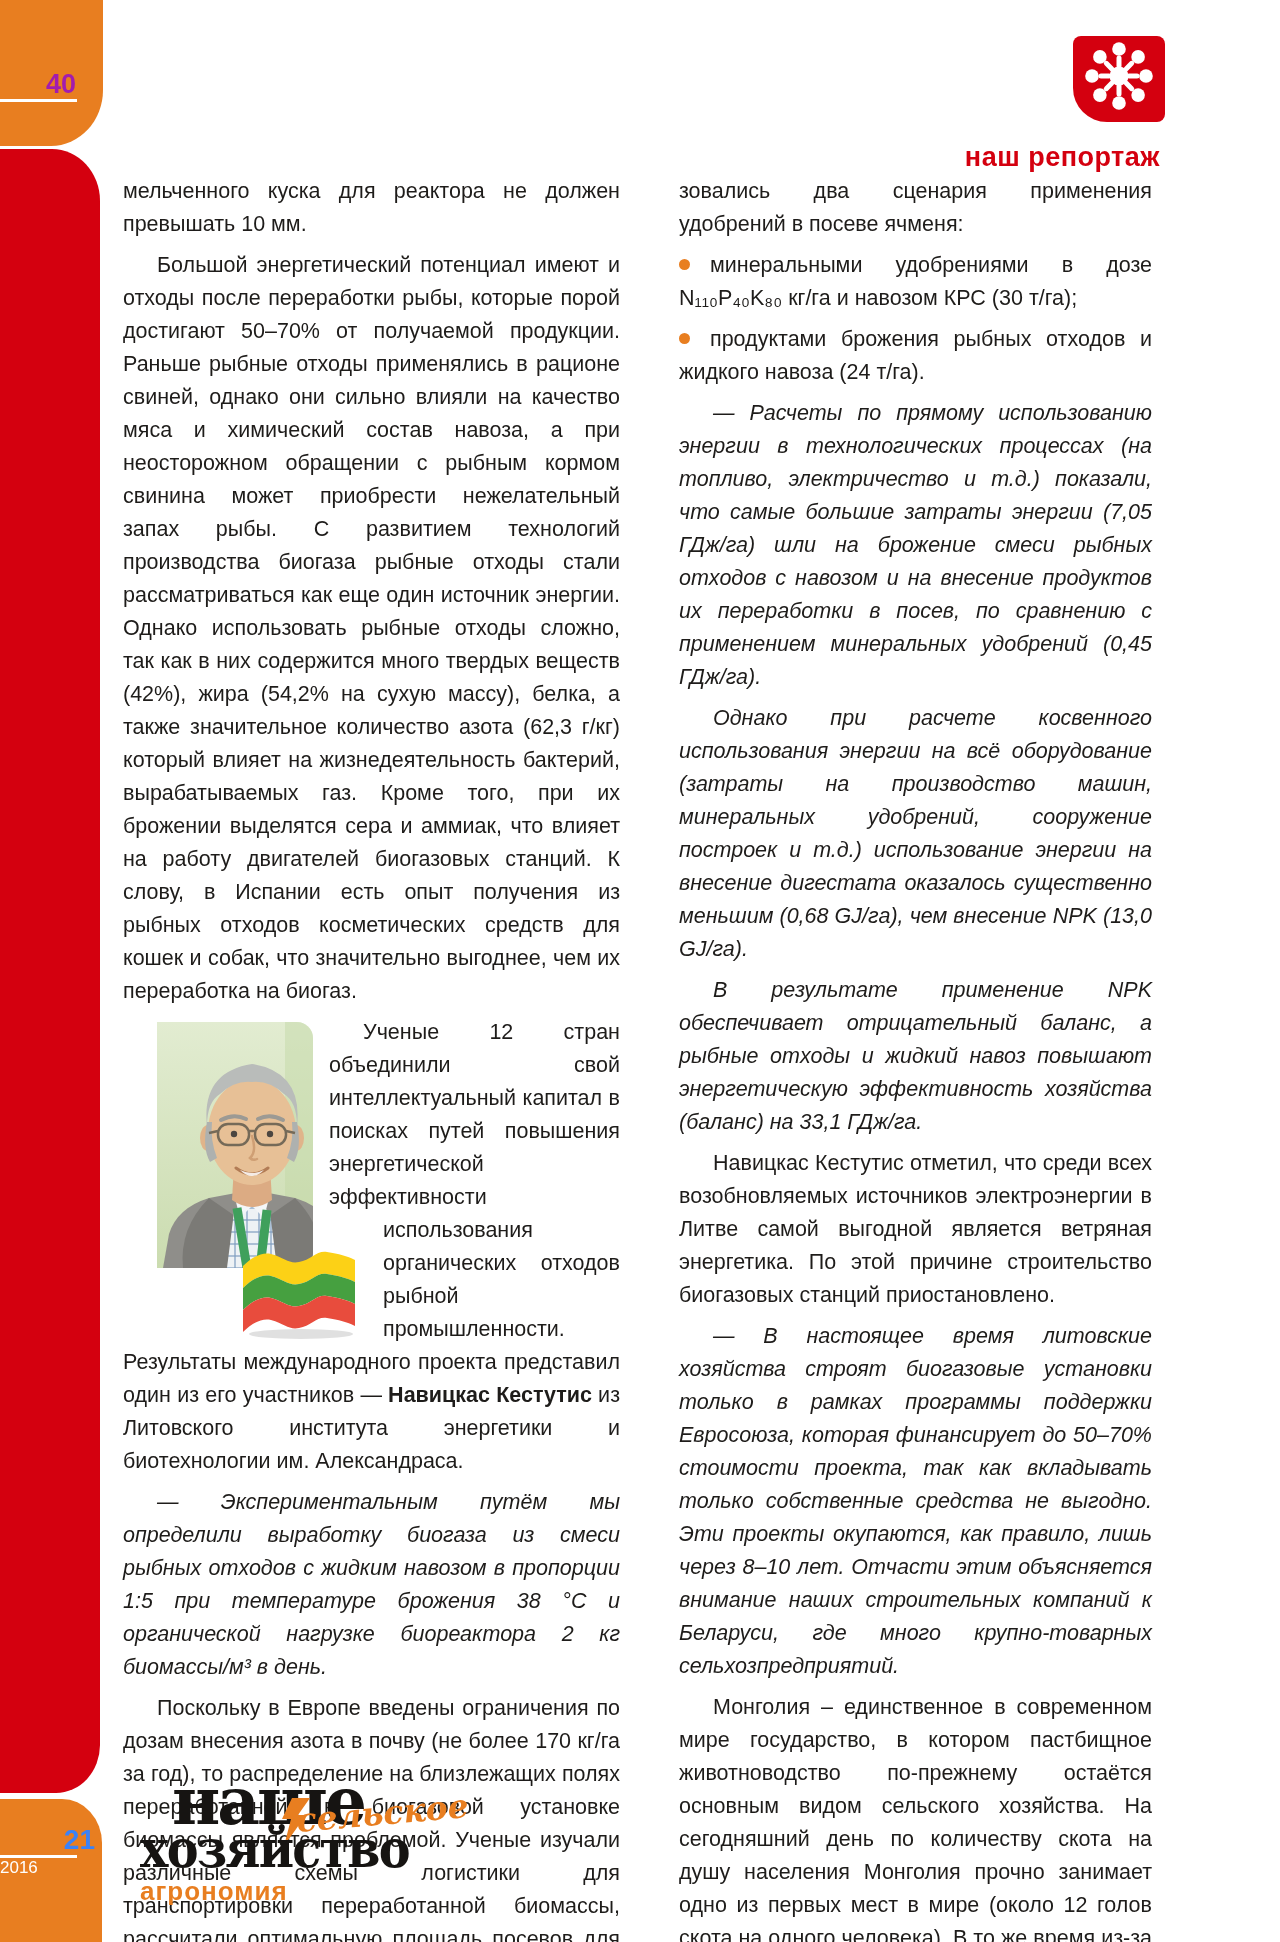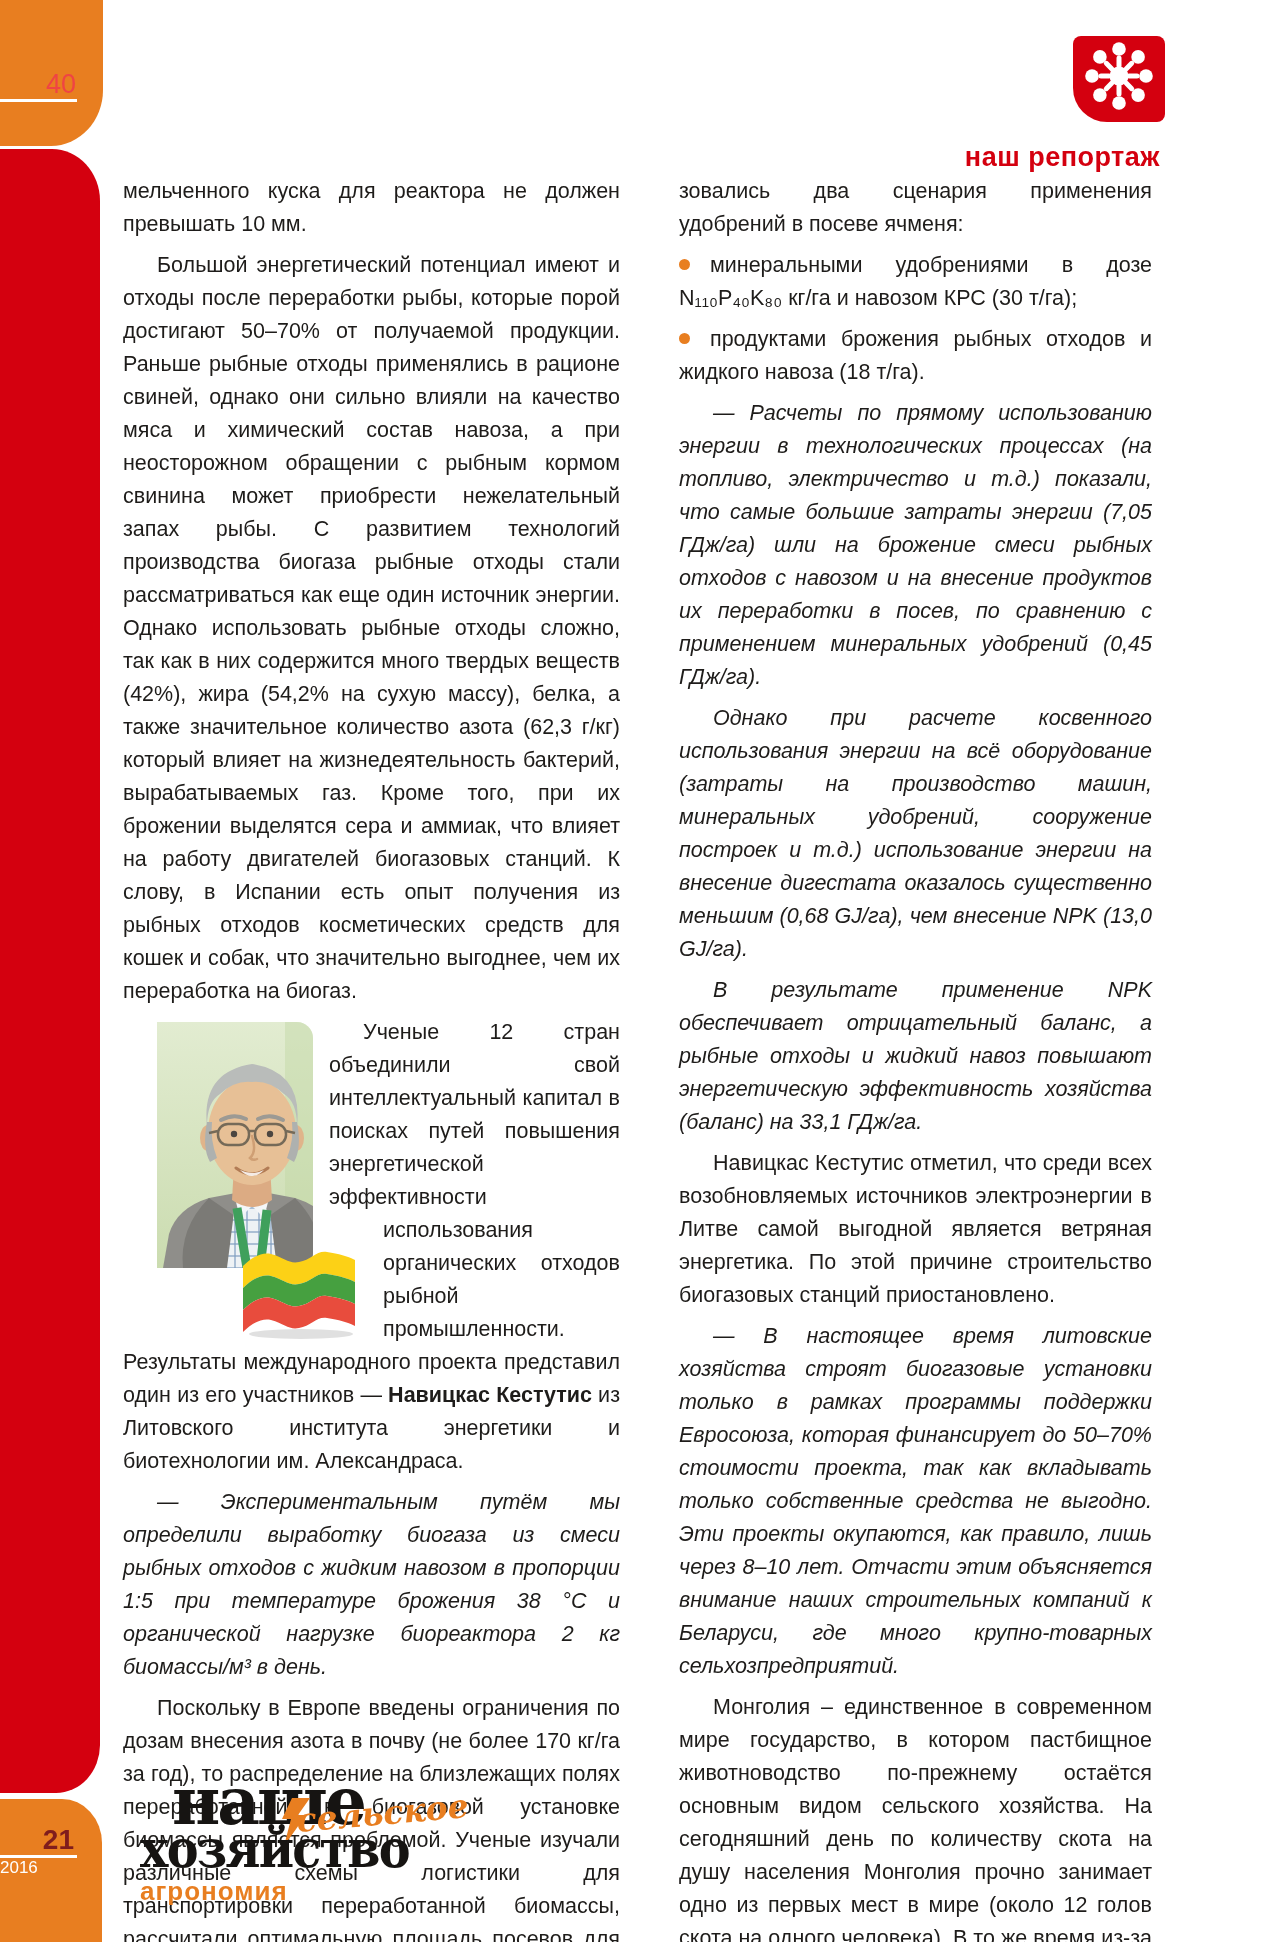--- a/index.html
+++ b/index.html
@@ -9,23 +9,23 @@
   }
   html,body{margin:0;padding:0;background:#fff;}
   .page{
     position:relative;width:1280px;height:1942px;background:#fff;overflow:hidden;
     font-family:"Liberation Sans",sans-serif;color:var(--ink);
   }
   
   .rail-orange-top{position:absolute;left:0;top:0;width:103px;height:146px;background:var(--orange);border-bottom-right-radius:52px 56px;}
   .rail-red{position:absolute;left:0;top:149px;width:100px;height:1644px;background:var(--red);border-top-right-radius:48px 52px;border-bottom-right-radius:44px 48px;}
   .rail-orange-bottom{position:absolute;left:0;top:1799px;width:102px;height:143px;background:var(--orange);border-top-right-radius:40px 44px;}
-  .pagenum-top{position:absolute;left:0;top:71px;width:76px;text-align:right;color:#ef4444;font-weight:normal;font-size:27px;line-height:27px;}
+  .pagenum-top{position:absolute;left:0;top:71px;width:76px;text-align:right;color:#a21caf;font-weight:bold;font-size:27px;line-height:27px;}
   .pagenum-top-rule{position:absolute;left:0;top:99px;width:77px;height:3px;background:#fff;}
-  .issue-num{position:absolute;left:0;top:1826px;width:74px;text-align:right;color:#7f1d1d;font-weight:bold;font-size:28px;line-height:28px;}
+  .issue-num{position:absolute;left:0;top:1826px;width:74px;text-align:right;color:#3b82f6;font-weight:bold;font-size:28px;line-height:28px;padding-left:21px;}
   .issue-rule{position:absolute;left:0;top:1855px;width:77px;height:3px;background:#fff;}
   .issue-year{position:absolute;left:0;top:1859px;width:75px;text-align:left;color:#fff;font-weight:normal;font-size:17px;line-height:17px;}
   
   .section-box{position:absolute;left:1073px;top:36px;width:92px;height:86px;background:var(--red);border-radius:8px 8px 8px 34px;}
   .section-box svg{position:absolute;left:0;top:0;}
   .section-title{position:absolute;right:120px;top:118px;font-size:27px;font-weight:bold;color:var(--red);letter-spacing:.5px;margin-top:24px;}
   
   .col{position:absolute;top:167px;font-size:21.5px;line-height:33px;text-align:justify;}
   .col-left{left:115px;width:513px;}
   .col-right{left:671px;width:489px;}
@@ -161,21 +161,21 @@
         </svg>
         </span><span>органических отходов рыбной промышленности. Результаты международного проекта представил один из его участников — </span><b>Навицкас Кестутис</b><span> из Литовского института энергетики и биотехнологии им. Александраса.</span>
     </p>
     <p class="indent em">— Экспериментальным путём мы определили выработку биогаза из смеси рыбных отходов с жидким навозом в пропорции 1:5 при температуре брожения 38 °С и органической нагрузке биореактора 2 кг биомассы/м³ в день.</p>
     <p class="indent">Поскольку в Европе введены ограничения по дозам внесения азота в почву (не более 170 кг/га за год), то распределение на близлежащих полях переработанной в биогазовой установке биомассы является проблемой. Ученые изучали различные схемы логистики для транспортировки переработанной биомассы, рассчитали оптимальную площадь посевов для утилизации продукта переработки, определили баланс выработанной и использованной энергии в системе переработки рыбных отходов. В сравнительных исследованиях исполь-</p>
   </div>
 
   <div class="col col-right">
     <p>зовались два сценария применения удобрений в посеве ячменя:</p>
     <p class="bullet"><span class="bullet-dot"></span><span>минеральными удобрениями в дозе N₁₁₀P₄₀K₈₀ кг/га и навозом КРС (30 т/га);</span></p>
-    <p class="bullet"><span class="bullet-dot"></span><span>продуктами брожения рыбных отходов и жидкого навоза (18 т/га).</span></p>
+    <p class="bullet"><span class="bullet-dot"></span><span>продуктами брожения рыбных отходов и жидкого навоза (24 т/га).</span></p>
     <p class="indent em">— Расчеты по прямому использованию энергии в технологических процессах (на топливо, электричество и т.д.) показали, что самые большие затраты энергии (7,05 ГДж/га) шли на брожение смеси рыбных отходов с навозом и на внесение продуктов их переработки в посев, по сравнению с применением минеральных удобрений (0,45 ГДж/га).</p>
     <p class="indent em">Однако при расчете косвенного использования энергии на всё оборудование (затраты на производство машин, минеральных удобрений, сооружение построек и т.д.) использование энергии на внесение дигестата оказалось существенно меньшим (0,68 GJ/га), чем внесение NPK (13,0 GJ/га).</p>
     <p class="indent em">В результате применение NPK обеспечивает отрицательный баланс, а рыбные отходы и жидкий навоз повышают энергетическую эффективность хозяйства (баланс) на 33,1 ГДж/га.</p>
     <p class="indent">Навицкас Кестутис отметил, что среди всех возобновляемых источников электроэнергии в Литве самой выгодной является ветряная энергетика. По этой причине строительство биогазовых станций приостановлено.</p>
     <p class="indent em">— В настоящее время литовские хозяйства строят биогазовые установки только в рамках программы поддержки Евросоюза, которая финансирует до 50–70% стоимости проекта, так как вкладывать только собственные средства не выгодно. Эти проекты окупаются, как правило, лишь через 8–10 лет. Отчасти этим объясняется внимание наших строительных компаний к Беларуси, где много крупно-товарных сельхозпредприятий.</p>
     <p class="indent">Монголия – единственное в современном мире государство, в котором пастбищное животноводство по-прежнему остаётся основным видом сельского хозяйства. На сегодняшний день по количеству скота на душу населения Монголия прочно занимает одно из первых мест в мире (около 12 голов скота на одного человека). В то же время из-за сурового континентального климата сельское хозяйство этой страны остается уязвимым к стихийным бедствиям в виде холода и сильной засухи (всего 200 мм осадков в год).</p>
 
   </div>
 
   <div class="footer-logo">

